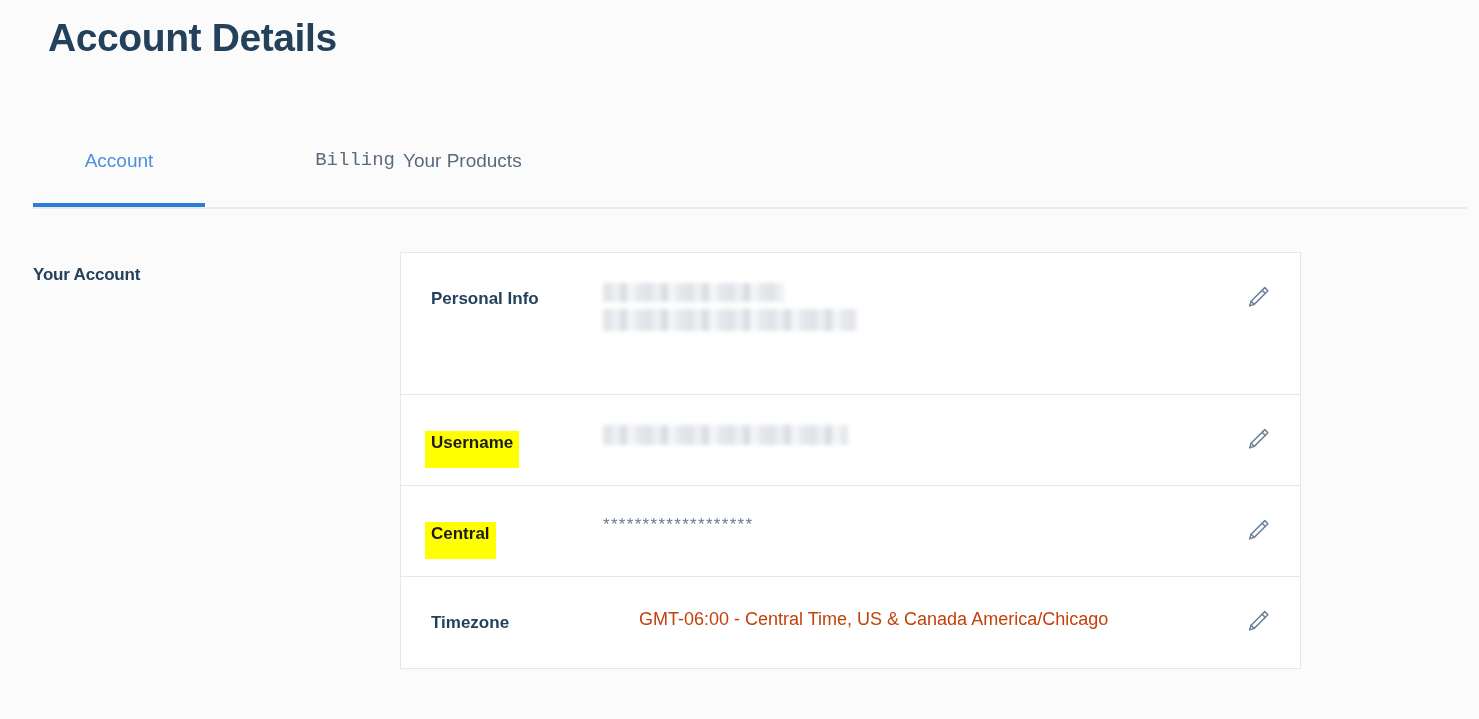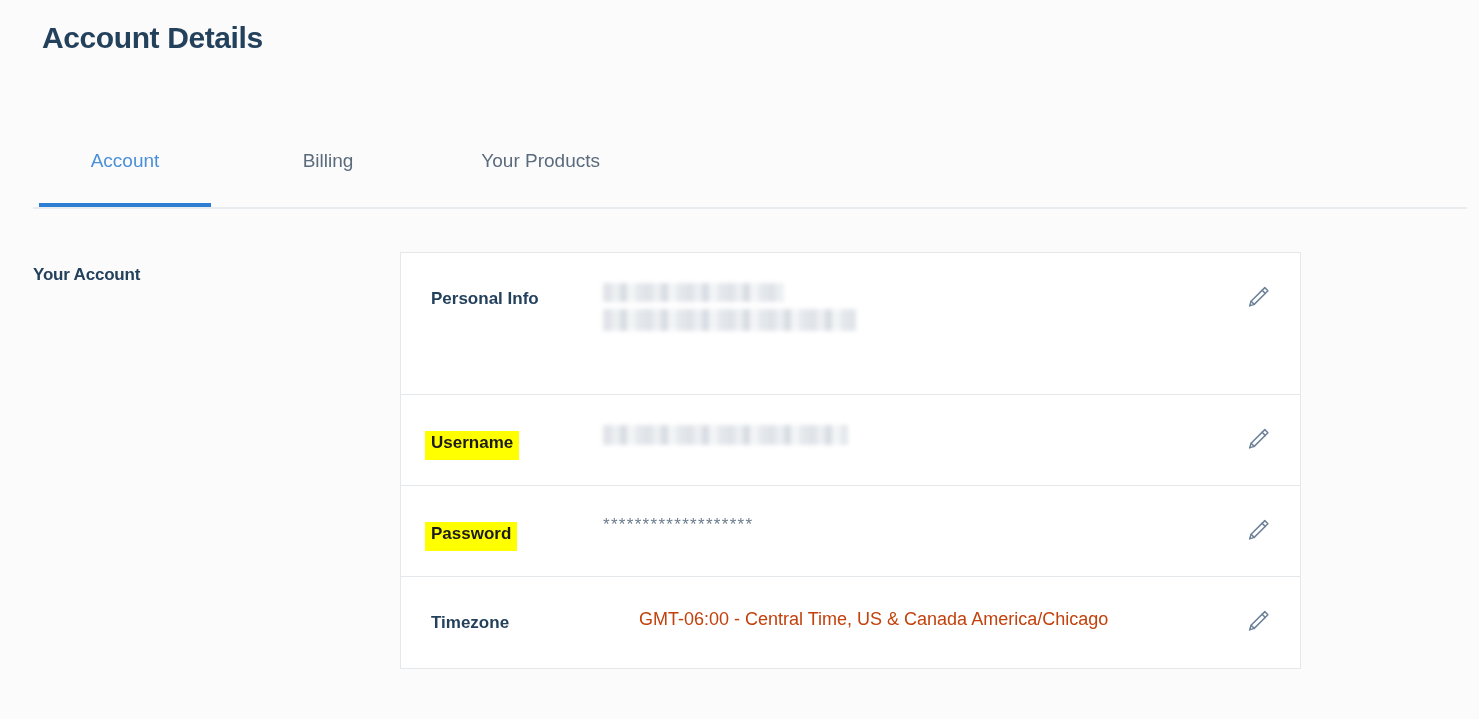--- a/index.html
+++ b/index.html
@@ -14,23 +14,23 @@
     font-family: "Liberation Sans", sans-serif;
     color: #2d4158;
     overflow: hidden;
     position: relative;
     -webkit-font-smoothing: antialiased;
   }
 
   
   .page-title {
     position: absolute;
-    left: 42px;
+    left: 48px;
     top: 12px;
-    font-size: 30px;
+    font-size: 39px;
     line-height: 52px;
     font-weight: bold;
     letter-spacing: -0.4px;
     color: #24415c;
     white-space: nowrap;
   }
 
   
   .tabbar {
     position: absolute;
@@ -45,23 +45,23 @@
     position: absolute;
     top: 0;
     height: 75px;
     line-height: 57px;
     font-size: 19px;
     color: #5b6b7c;
     white-space: nowrap;
     cursor: pointer;
     box-sizing: border-box;
   }
-  .tab.tab-0 { left: 6px;   width: 172px; text-align: center; }
-  .tab.tab-1 { left: 214px; width: 162px; text-align: center; }
-  .tab.tab-2 { left: 370px; width: 197px; text-align: right; }
+  .tab.tab-0 { left: 0px;   width: 172px; text-align: center; }
+  .tab.tab-1 { left: 200px; width: 162px; text-align: right; font-family: Liberation Mono, monospace; }
+  .tab.tab-2 { left: 370px; width: 197px; text-align: left; }
   .tab.active {
     color: #4a90d9;
     border-bottom: 4px solid #2d7dd2;
   }
 
   
   .section-title {
     position: absolute;
     left: 33px;
     top: 258px;
@@ -107,21 +107,21 @@
     white-space: nowrap;
   }
   .row-personal  .row-label { padding-top: 36px; }
   .row-username  .row-label { padding-top: 36px; }
   .row-password  .row-label { padding-top: 36px; }
   .row-timezone  .row-label { padding-top: 36px; }
 
   .hl {
     background: #ffff00;
     color: #1b1b1b;
-    padding: 3px 6px 8px 6px;
+    padding: 3px 6px 16px 6px;
     margin-left: -6px;
     display: inline-block;
     line-height: 18px;
   }
 
   .row-value {
     flex: 1 1 auto;
     font-size: 18px;
     color: #c2410c;
     white-space: nowrap;
@@ -216,21 +216,21 @@
           <path d="M22.8 6.6 L25.9 9.7 L12.2 23.4 L7.6 24.9 L9.1 20.3 Z"></path>
           <path d="M20.1 9.3 L23.2 12.4"></path>
           <path d="M9.1 20.3 L12.2 23.4"></path>
         </svg>
       </button>
     </div>
   </div>
 
   <div class="row row-password">
     <div class="row-label">
-      <span class="hl">Password</span>
+      <span class="hl">Central</span>
     </div>
     <div class="row-value">*******************</div>
     <div class="edit-cell">
       <button class="edit-btn">
         <svg width="32" height="32" viewBox="0 0 32 32" fill="none" stroke="#6d8199" stroke-width="1.5" stroke-linecap="round" stroke-linejoin="round">
           <path d="M22.8 6.6 L25.9 9.7 L12.2 23.4 L7.6 24.9 L9.1 20.3 Z"></path>
           <path d="M20.1 9.3 L23.2 12.4"></path>
           <path d="M9.1 20.3 L12.2 23.4"></path>
         </svg>
       </button>

